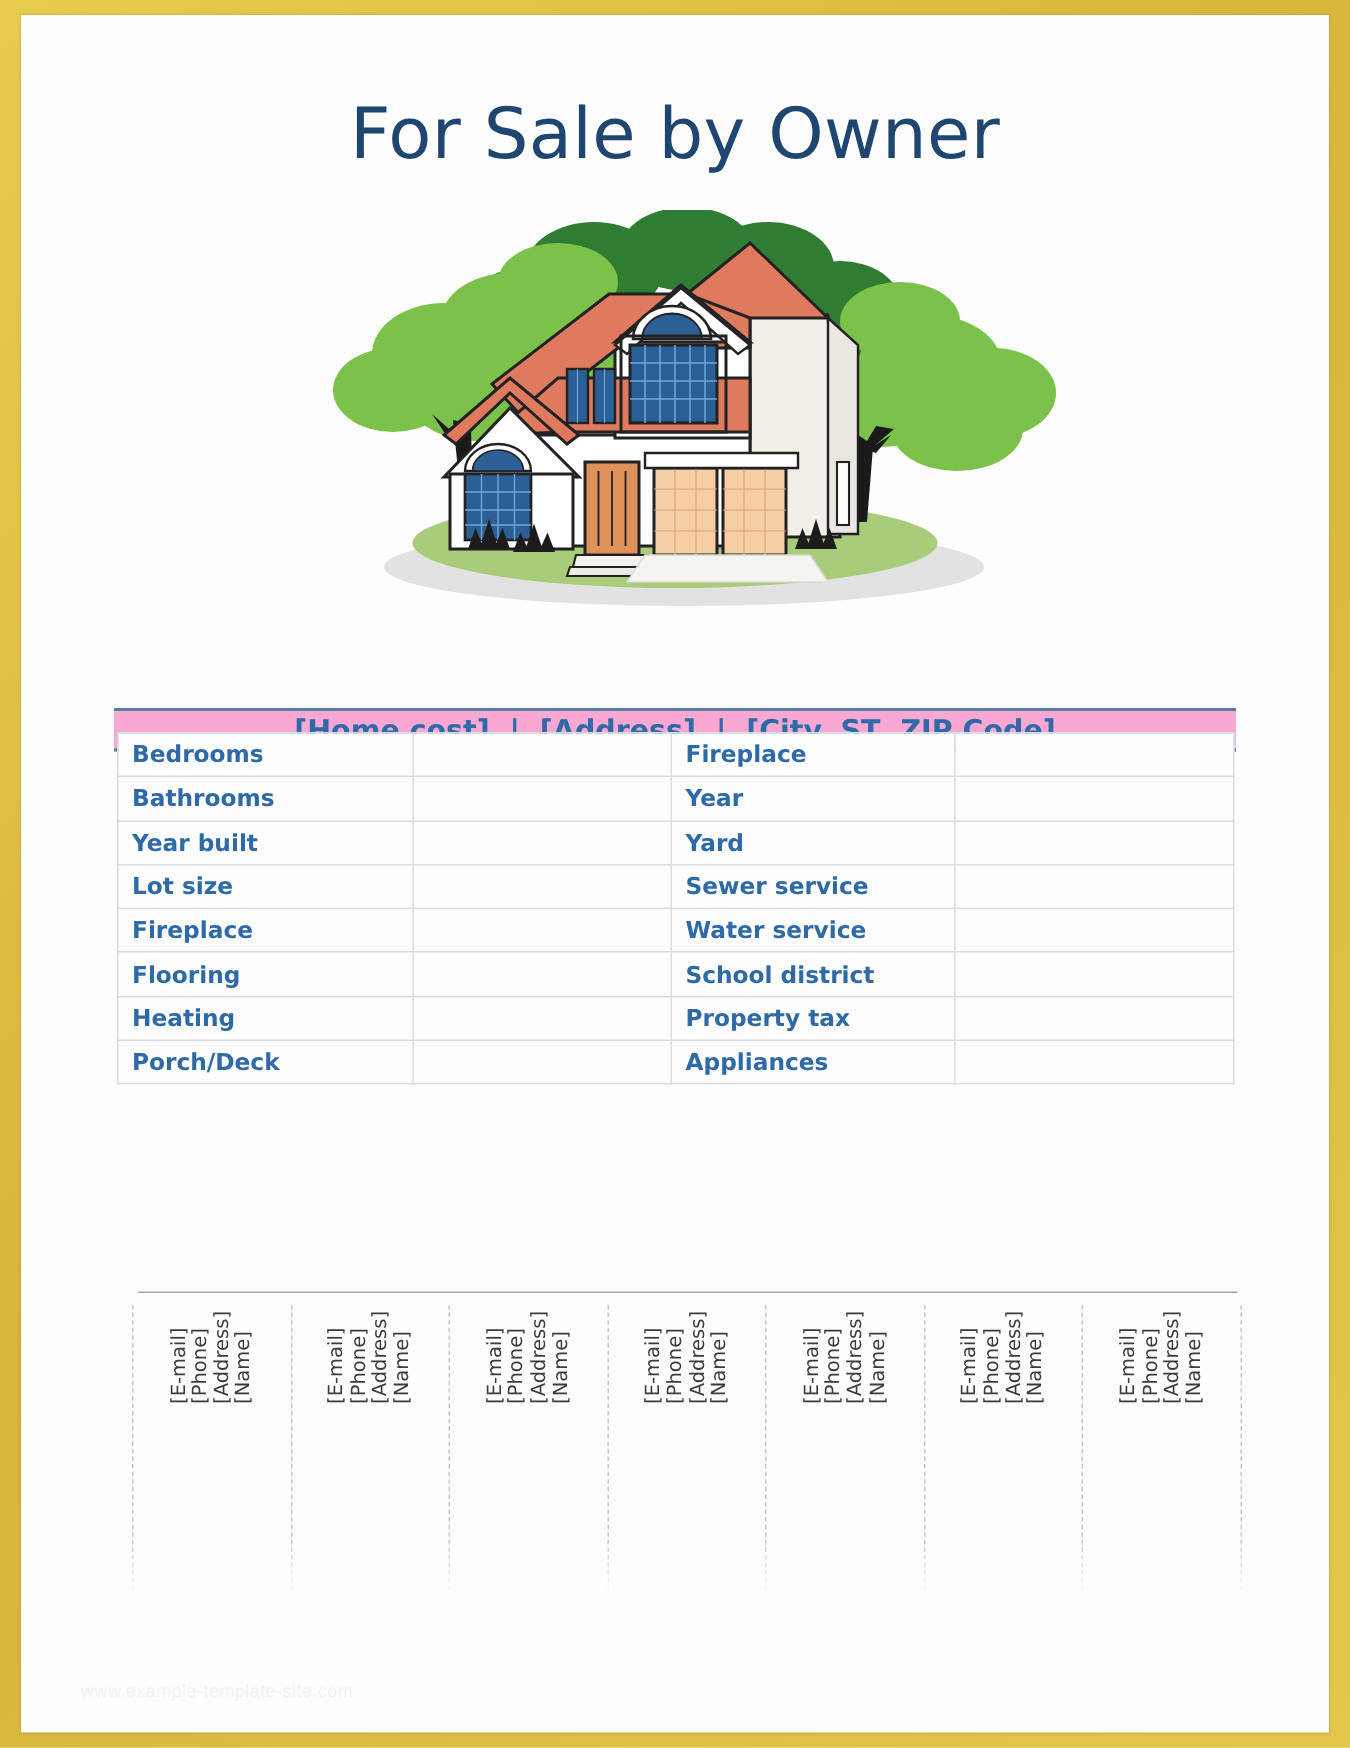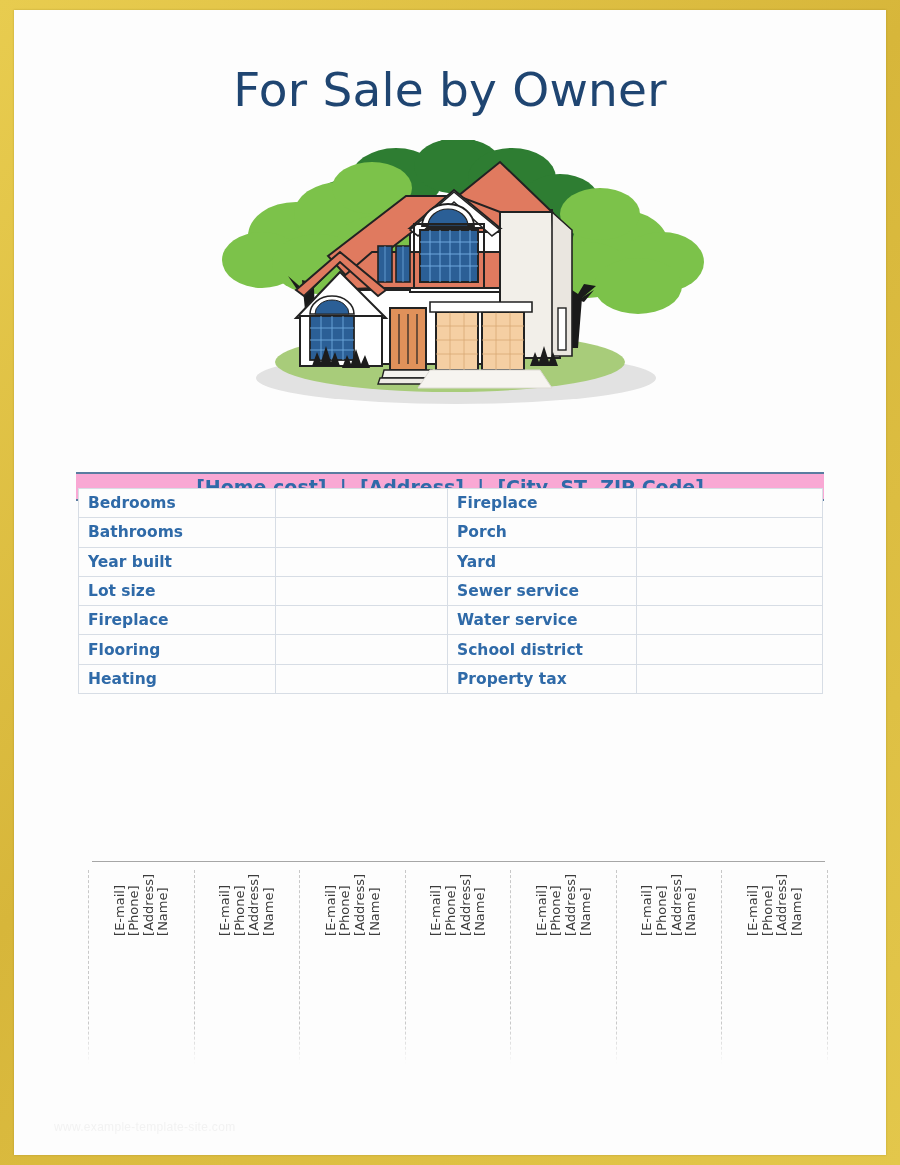--- a/index.html
+++ b/index.html
@@ -313,21 +313,21 @@
       <tbody id="spec-body">
           <tr>
             <td class="label">Bedrooms</td>
             <td class="value"></td>
             <td class="label">Fireplace</td>
             <td class="value"></td>
           </tr>
           <tr>
             <td class="label">Bathrooms</td>
             <td class="value"></td>
-            <td class="label">Porch</td>
+            <td class="label">Year</td>
             <td class="value"></td>
           </tr>
           <tr>
             <td class="label">Year built</td>
             <td class="value"></td>
             <td class="label">Yard</td>
             <td class="value"></td>
           </tr>
           <tr>
             <td class="label">Lot size</td>
@@ -344,20 +344,26 @@
           <tr>
             <td class="label">Flooring</td>
             <td class="value"></td>
             <td class="label">School district</td>
             <td class="value"></td>
           </tr>
           <tr>
             <td class="label">Heating</td>
             <td class="value"></td>
             <td class="label">Property tax</td>
+            <td class="value"></td>
+          </tr>
+          <tr>
+            <td class="label">Porch/Deck</td>
+            <td class="value"></td>
+            <td class="label">Appliances</td>
             <td class="value"></td>
           </tr>
         </tbody>
     </table>
 
     <div id="tabs-rule"></div>
     <div id="tabs">
         <div class="tab">
           <div class="tab-stack">
             <div class="tab-line">[Name]</div>

